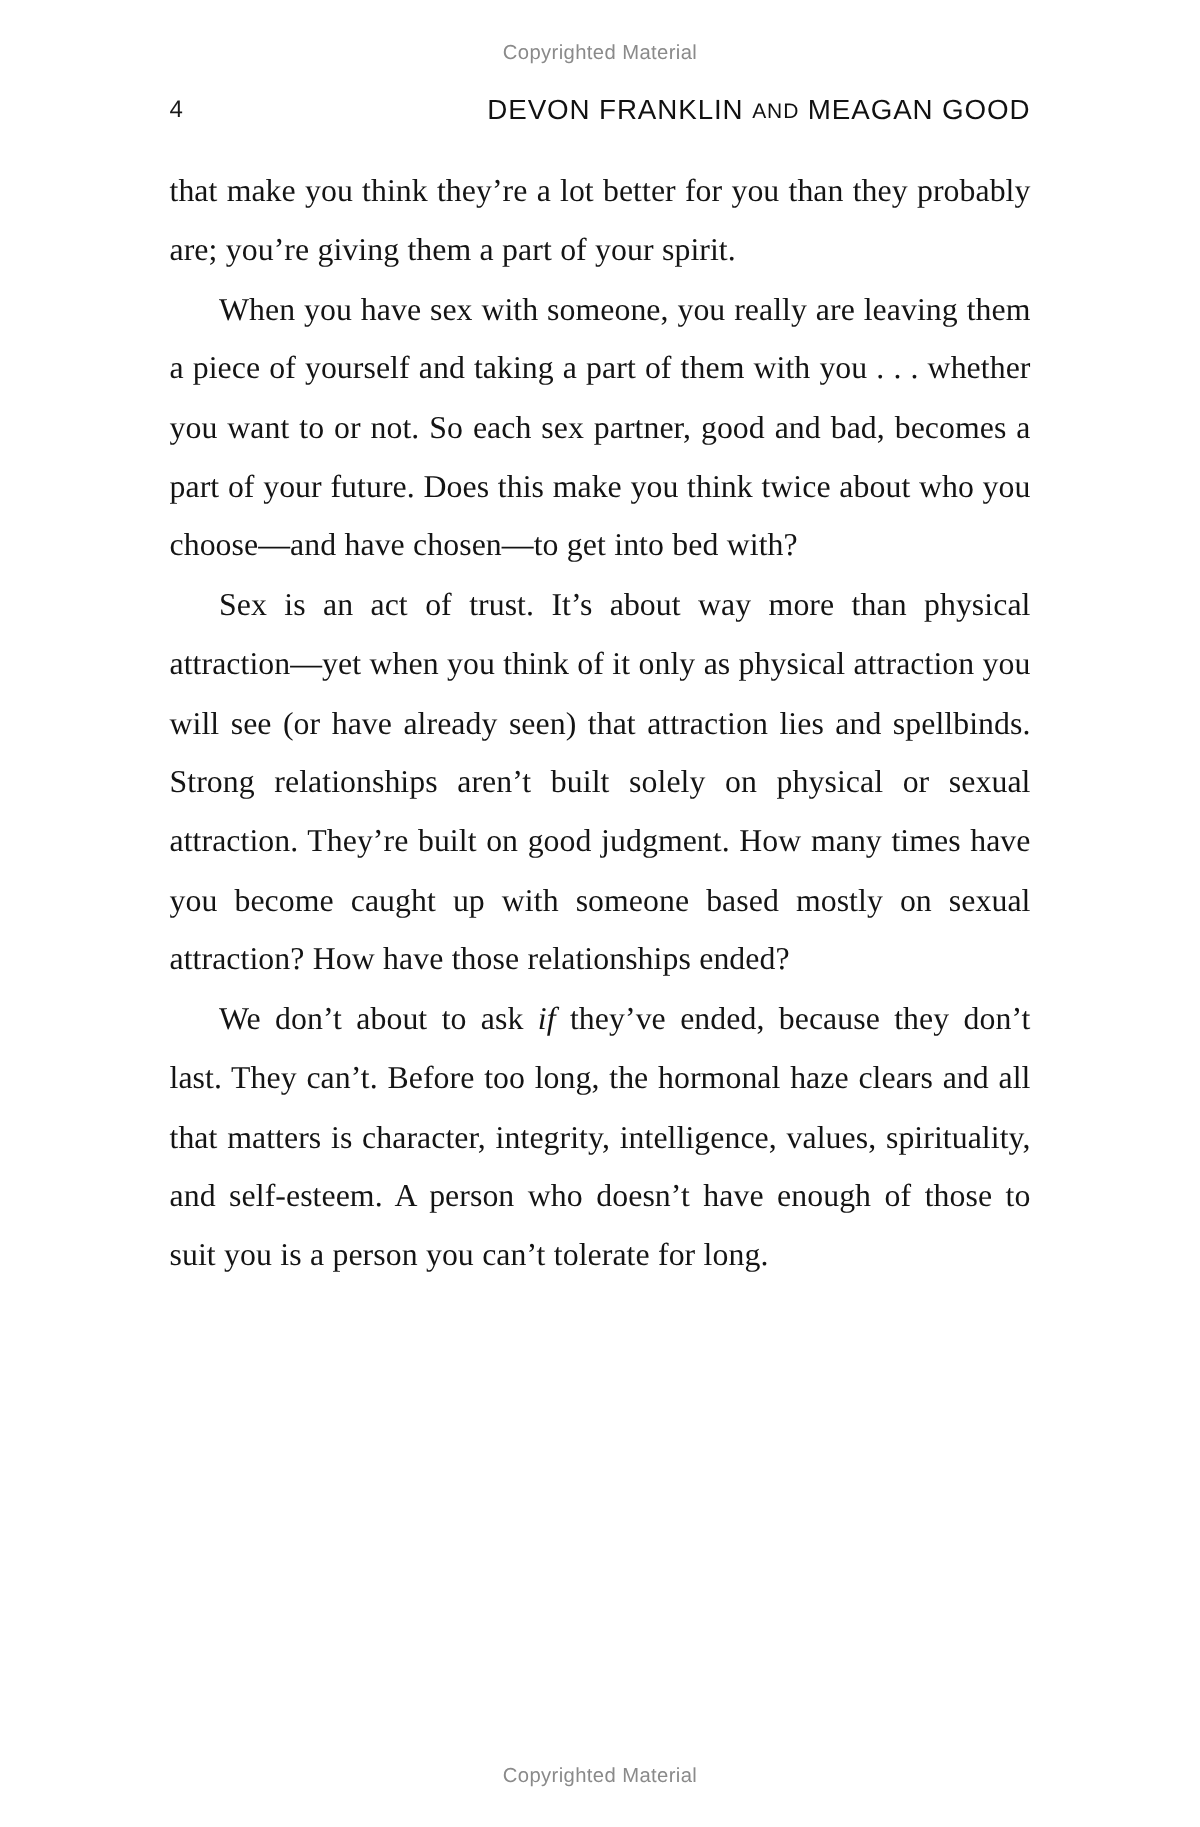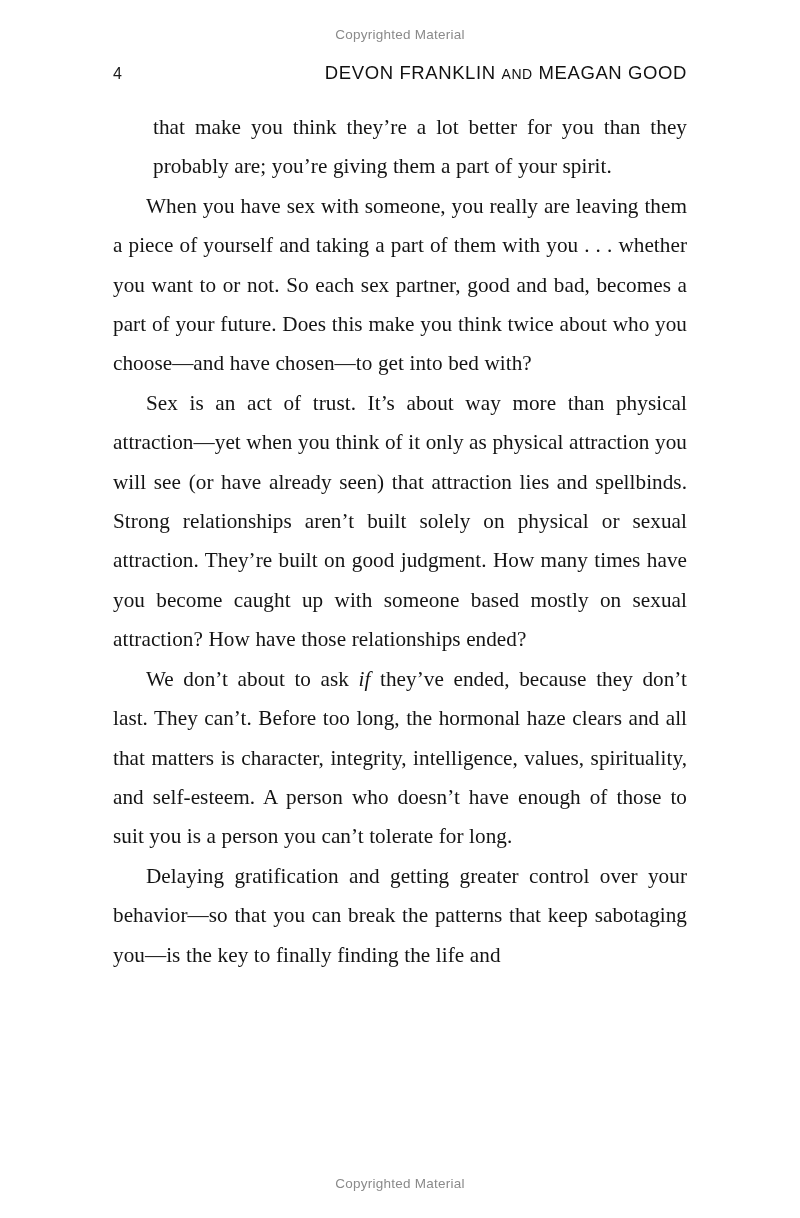--- a/index.html
+++ b/index.html
@@ -85,21 +85,21 @@
     line-height: 39.4px;
     color: #141414;
     text-align: justify;
     text-justify: inter-word;
     text-indent: 33px;
     letter-spacing: 0.05px;
     word-spacing: 0.2px;
     -webkit-hyphens: none;
     hyphens: none;
   }
-  .para.first { text-indent: 0; margin-left: 40px; }
+  .para.first { text-indent: 0; }
   .para em { }
 </style>
 </head>
 <body>
 
 <div class="page">
 
   <div class="watermark watermark-top">Copyrighted Material</div>
 
   <div class="running-head">
@@ -114,19 +114,18 @@
     <p class="para first">that make you think they’re a lot better for you than they probably are; you’re giving them a part of your spirit.</p>
 
     <p class="para">When you have sex with someone, you really are leaving them a piece of yourself and taking a part of them with you . . . whether you want to or not. So each sex partner, good and bad, becomes a part of your future. Does this make you think twice about who you choose—and have chosen—to get into bed with?</p>
 
     <p class="para">Sex is an act of trust. It’s about way more than physical attraction—yet when you think of it only as physical attraction you will see (or have already seen) that attraction lies and spellbinds. Strong relationships aren’t built solely on physical or sexual attraction. They’re built on good judgment. How many times have you become caught up with someone based mostly on sexual attraction? How have those relationships ended?</p>
 
     <p class="para">
       <span>We don’t about to ask </span><em>if</em><span> they’ve ended, because they don’t last. They can’t. Before too long, the hormonal haze clears and all that matters is character, integrity, intelligence, values, spirituality, and self-esteem. A person who doesn’t have enough of those to suit you is a person you can’t tolerate for long.</span>
     </p>
 
-    <p class="para">Delaying gratification and getting greater control over your behavior—so that you can break the patterns that keep sabotaging you—is the key to finally finding the life and</p>
 
   </div>
 
   <div class="watermark watermark-bottom">Copyrighted Material</div>
 
 </div>
 
 </body></html>

